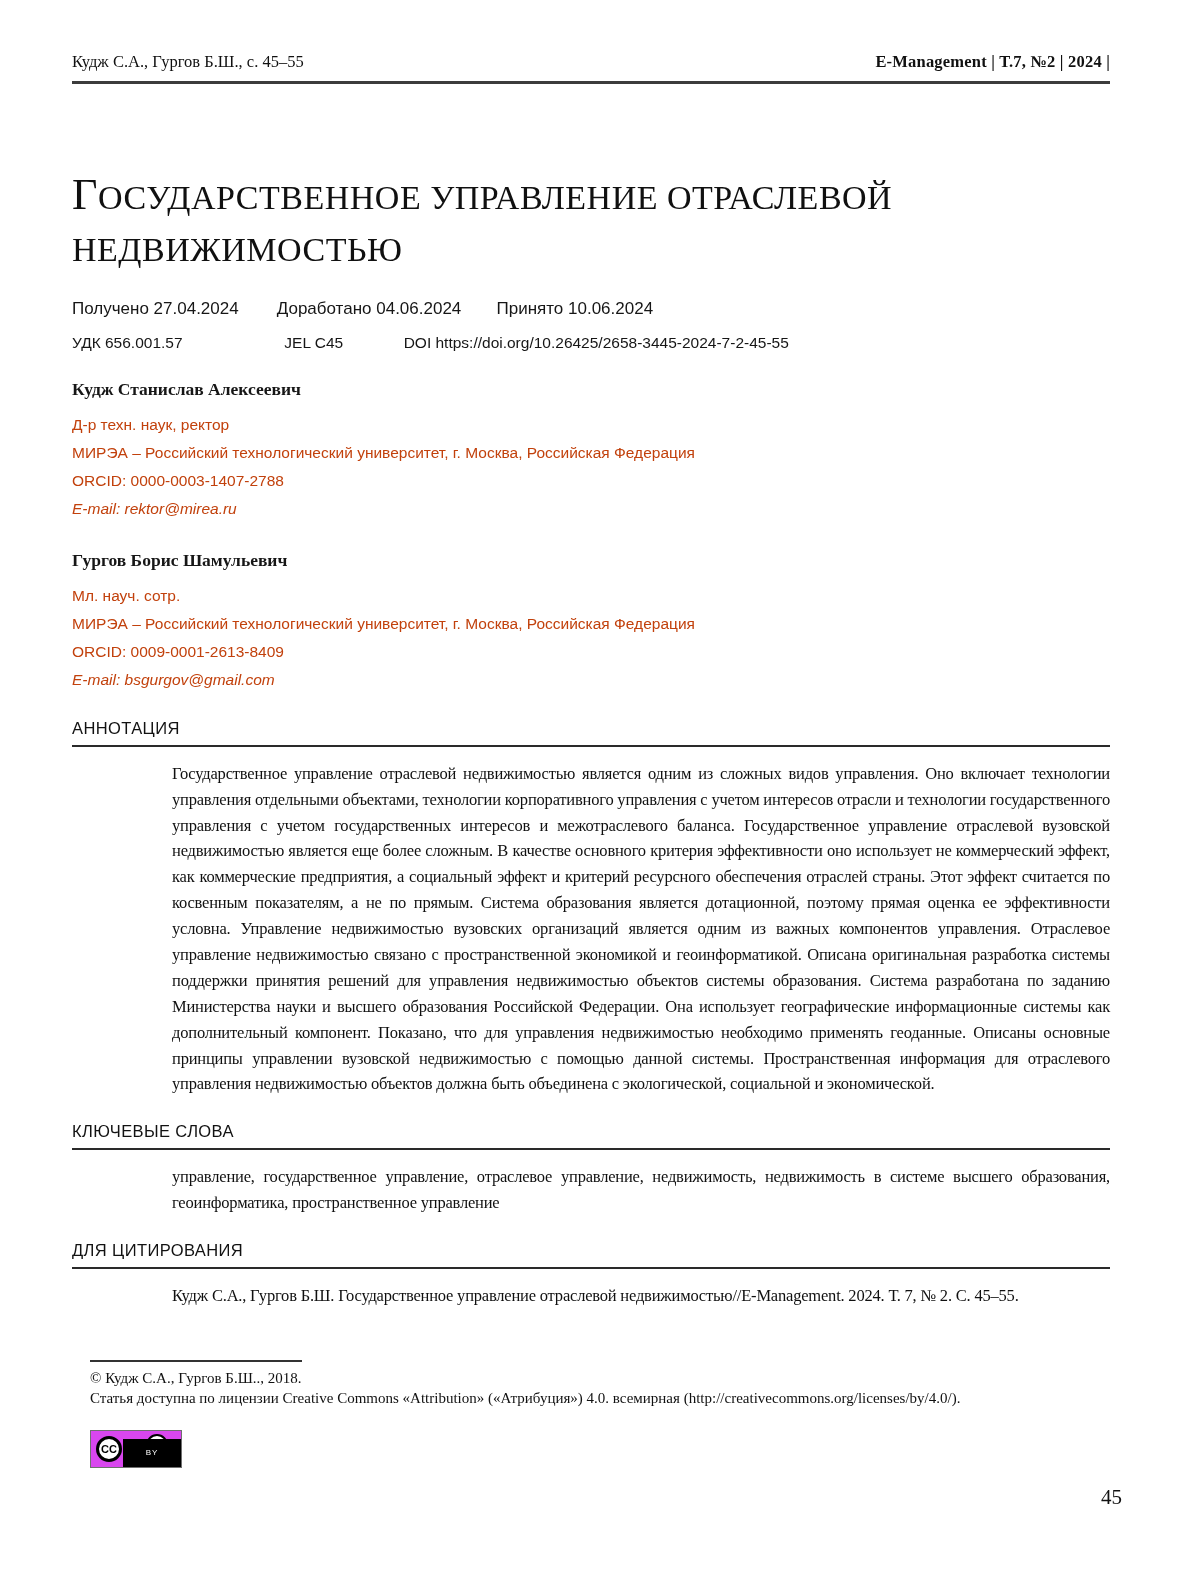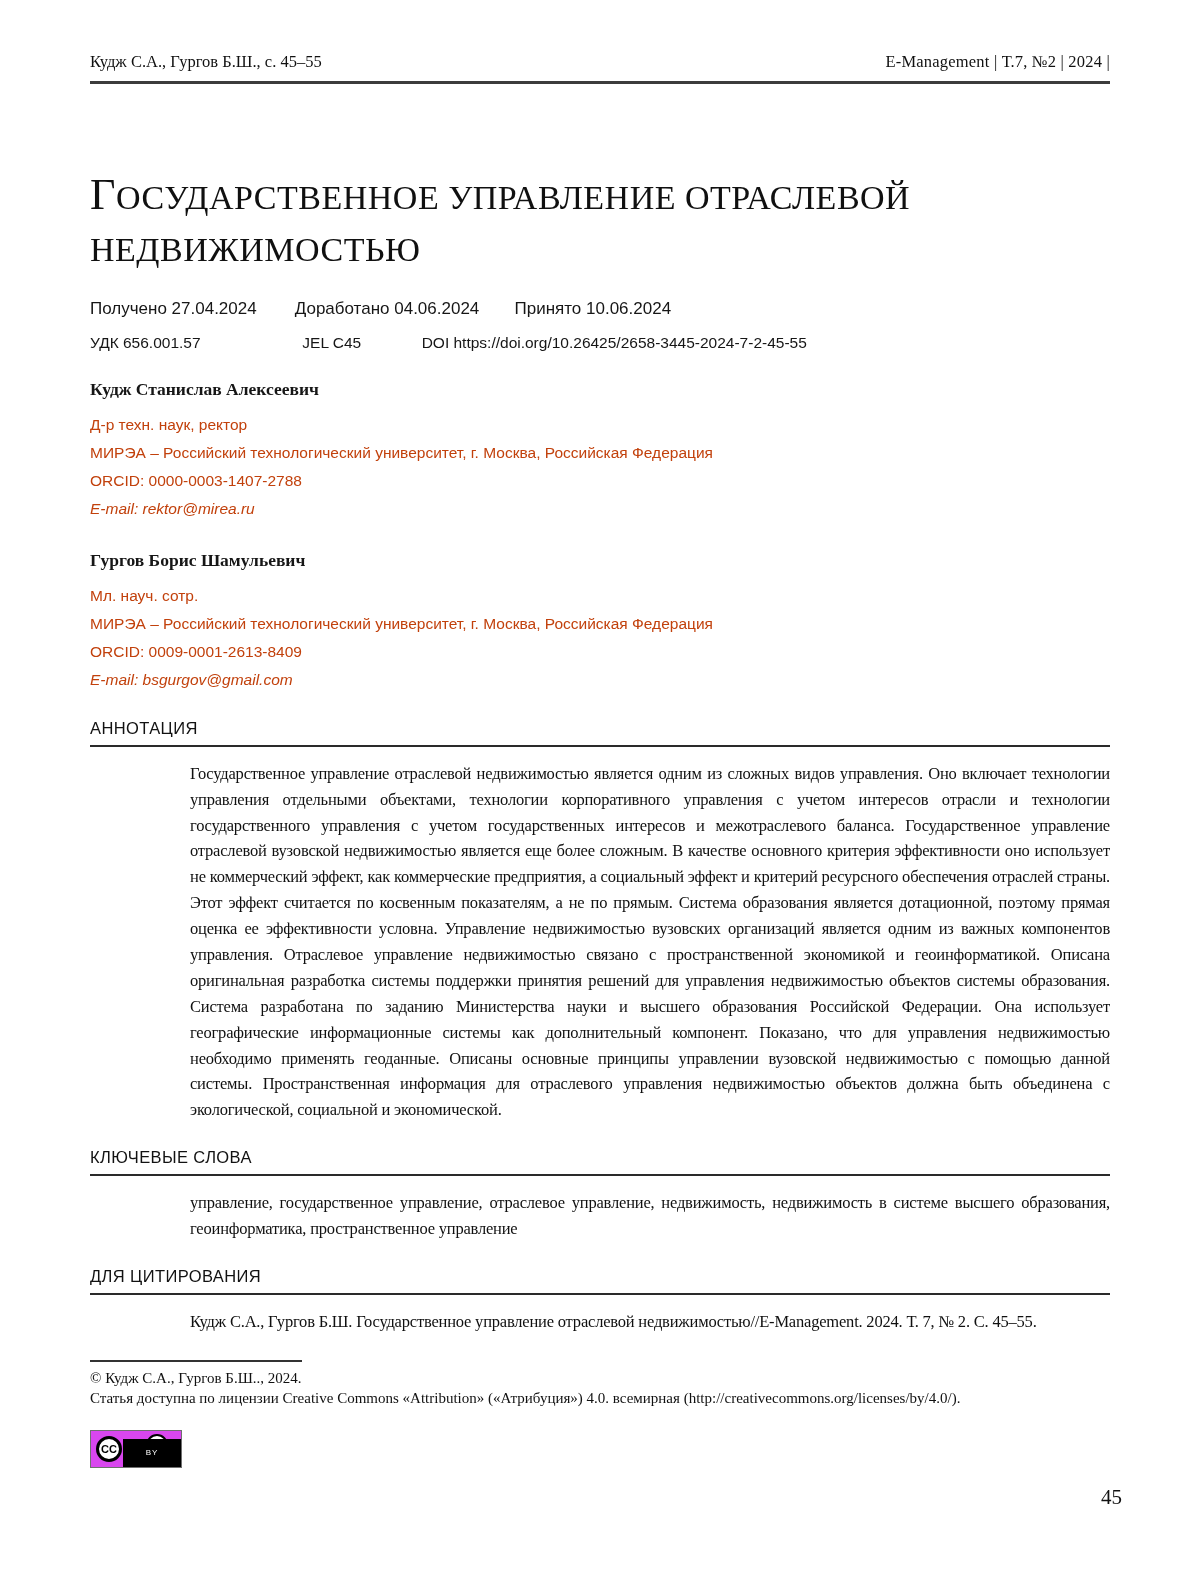--- a/index.html
+++ b/index.html
@@ -7,33 +7,33 @@
   body {
     font-family: "Liberation Serif", serif;
     color: #161616;
     width: 1200px;
   }
   .page {
     position: relative;
     width: 1200px;
     height: 1582px;
     background: #ffffff;
-    padding: 52px 90px 0 90px;
+    padding: 52px 90px 0 72px;
     overflow: hidden;
   }
 
   
   .running-head {
     display: flex;
     justify-content: space-between;
     align-items: baseline;
     font-size: 16.5px;
     color: #111;
   }
-  .running-head .right { font-weight: normal; letter-spacing: 0.2px; }
+  .running-head .right { font-weight: bold; letter-spacing: 0.2px; }
   .head-rule {
     margin-top: 9px;
     border-top: 3px solid #3c3c3c;
   }
 
   
   .article-title {
     margin-top: 80px;
     max-width: 830px;
     font-size: 34px;
@@ -199,21 +199,21 @@
   <div class="section-heading">КЛЮЧЕВЫЕ СЛОВА</div>
   <div class="section-rule"></div>
   <p class="indented-par">управление, государственное управление, отраслевое управление, недвижимость, недвижимость в системе высшего образования, геоинформатика, пространственное управление</p>
 
   <div class="section-heading">ДЛЯ ЦИТИРОВАНИЯ</div>
   <div class="section-rule"></div>
   <p class="indented-par">Кудж С.А., Гургов Б.Ш. Государственное управление отраслевой недвижимостью//E-Management. 2024. Т. 7, № 2. С. 45–55.</p>
 
   <div class="footer">
     <div class="footer-rule"></div>
-    <div>© Кудж С.А., Гургов Б.Ш.., 2024.</div>
+    <div>© Кудж С.А., Гургов Б.Ш.., 2018.</div>
     <div>Статья доступна по лицензии Creative Commons «Attribution» («Атрибуция») 4.0. всемирная (http://creativecommons.org/licenses/by/4.0/).</div>
     <div class="cc-badge">
       <div class="cc-circle">CC</div>
       <div class="person-circle">
         <svg width="13" height="13" viewBox="0 0 24 24" fill="#000" aria-hidden="true">
           <circle cx="12" cy="7.5" r="4"></circle>
           <path d="M4.5 21c0-4.4 3.3-7 7.5-7s7.5 2.6 7.5 7z"></path>
         </svg>
       </div>
       <div class="by-strip">BY</div>

